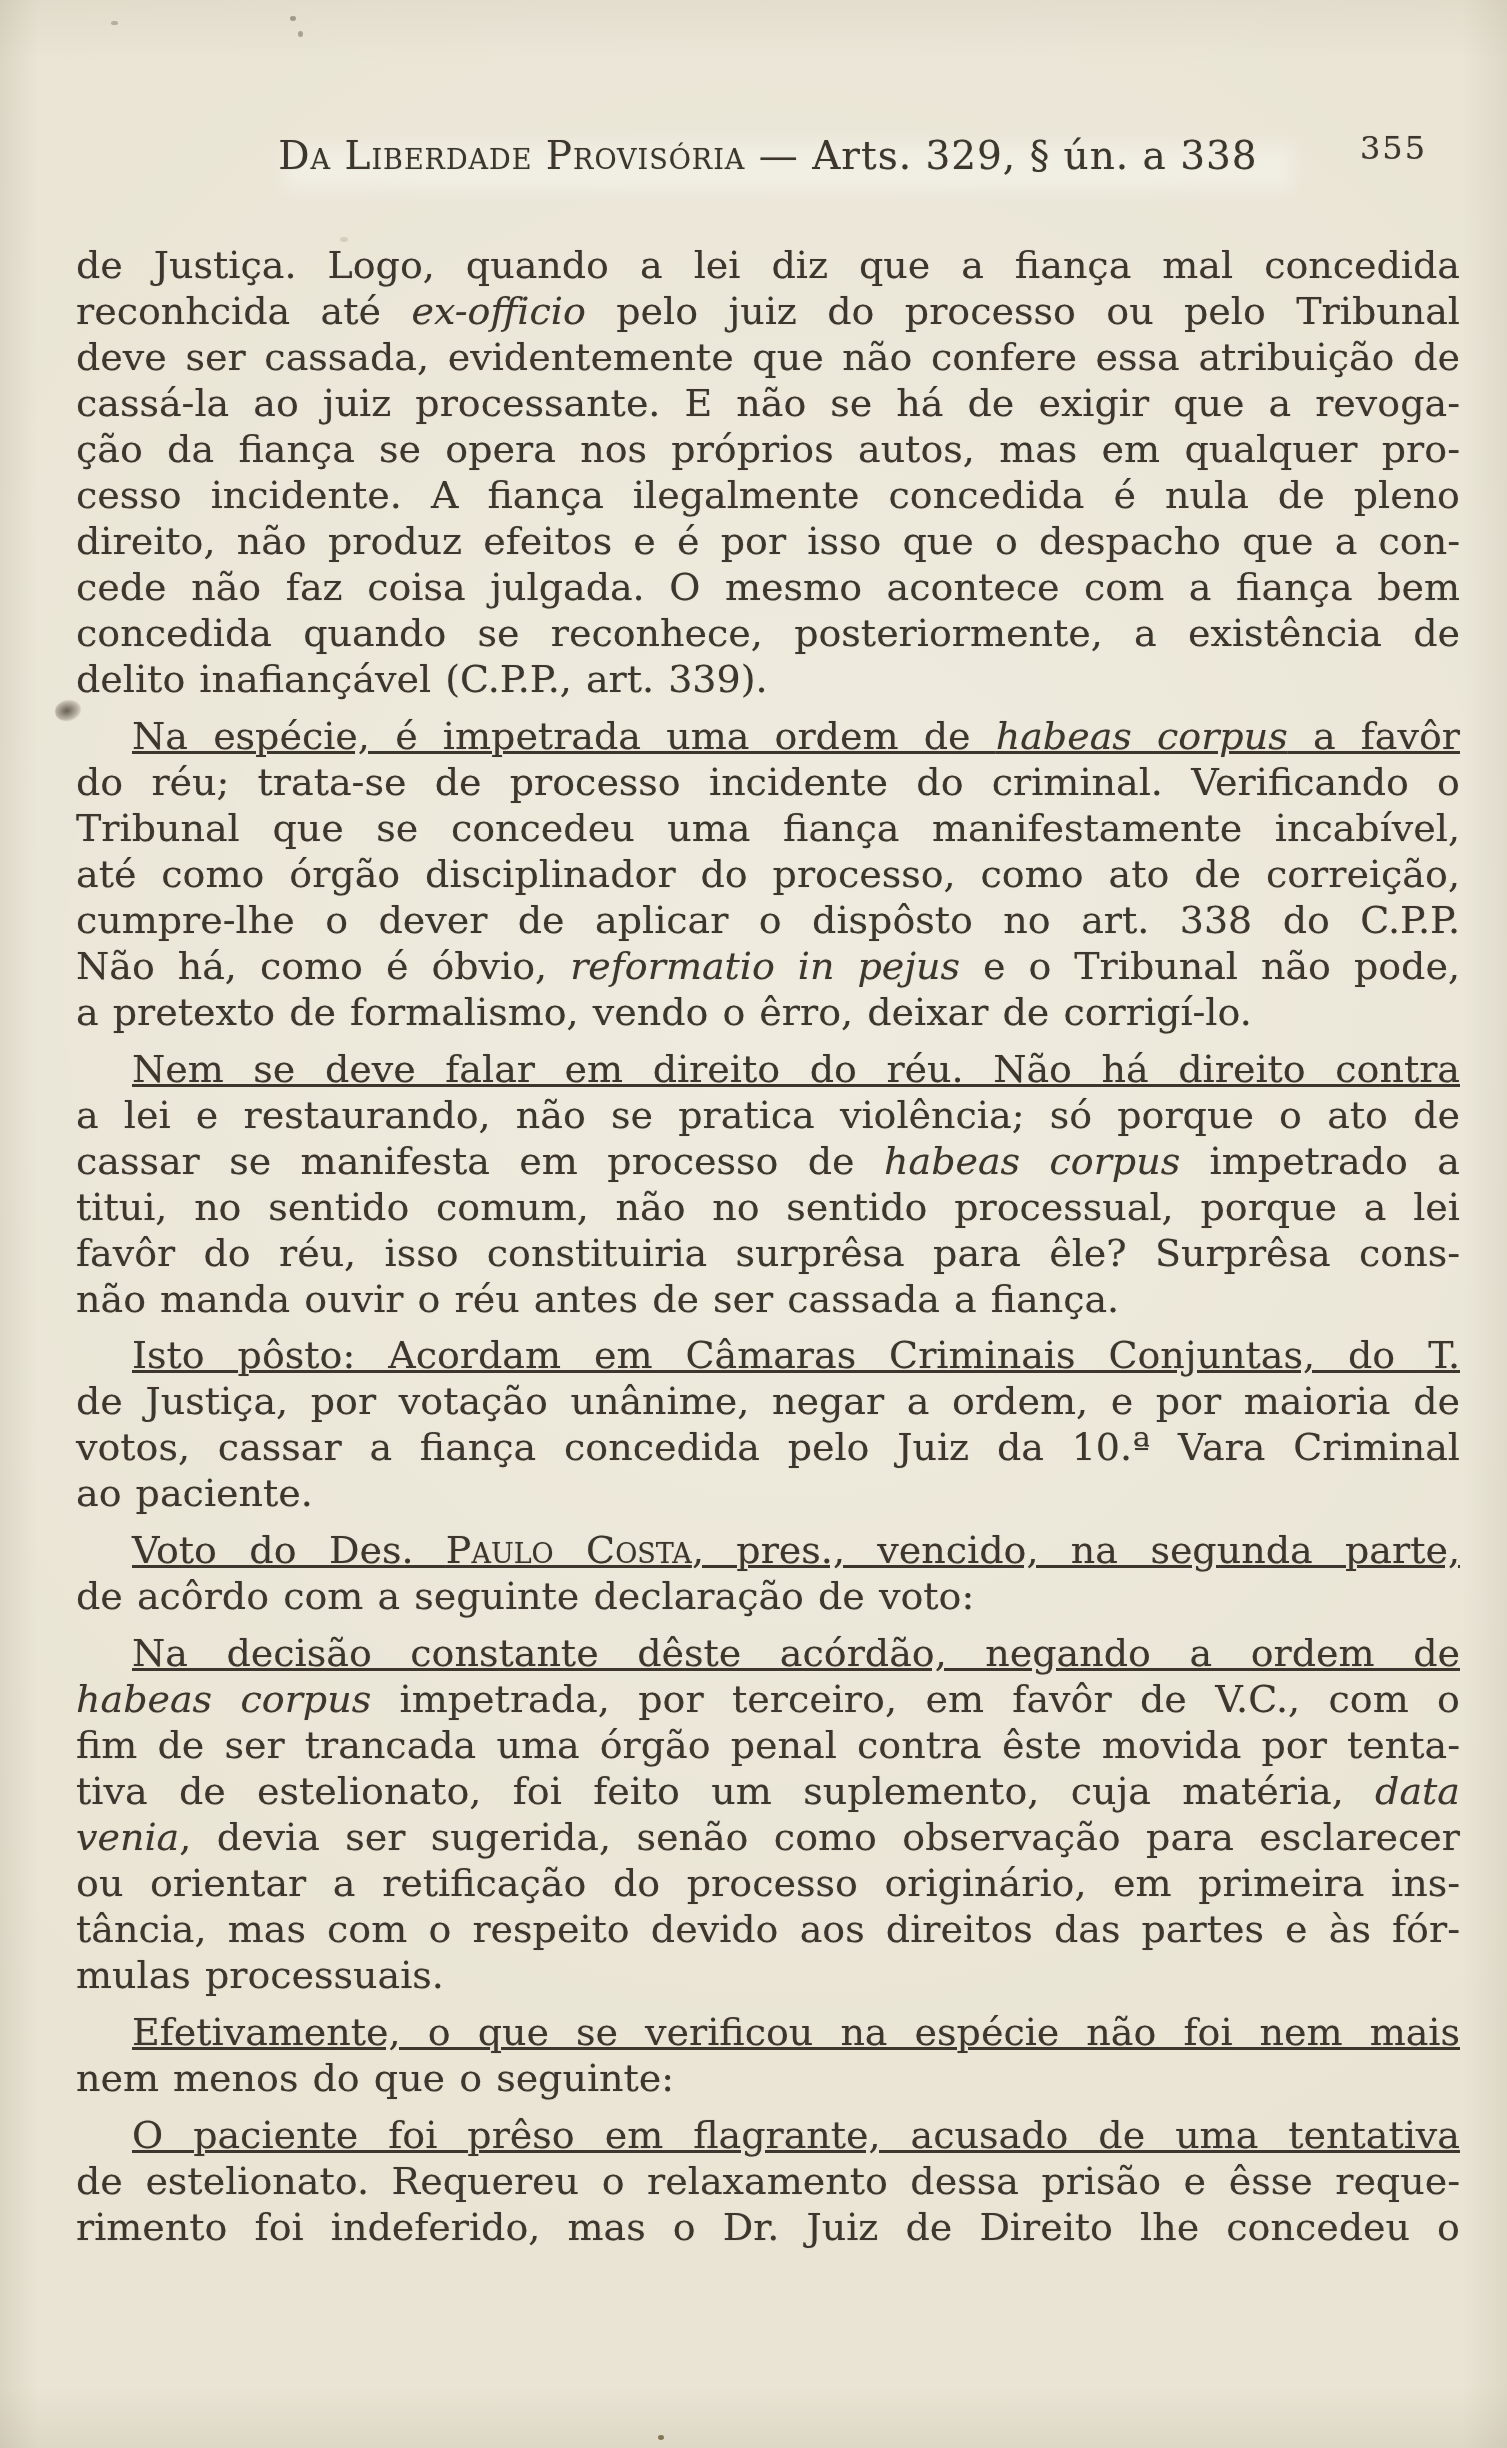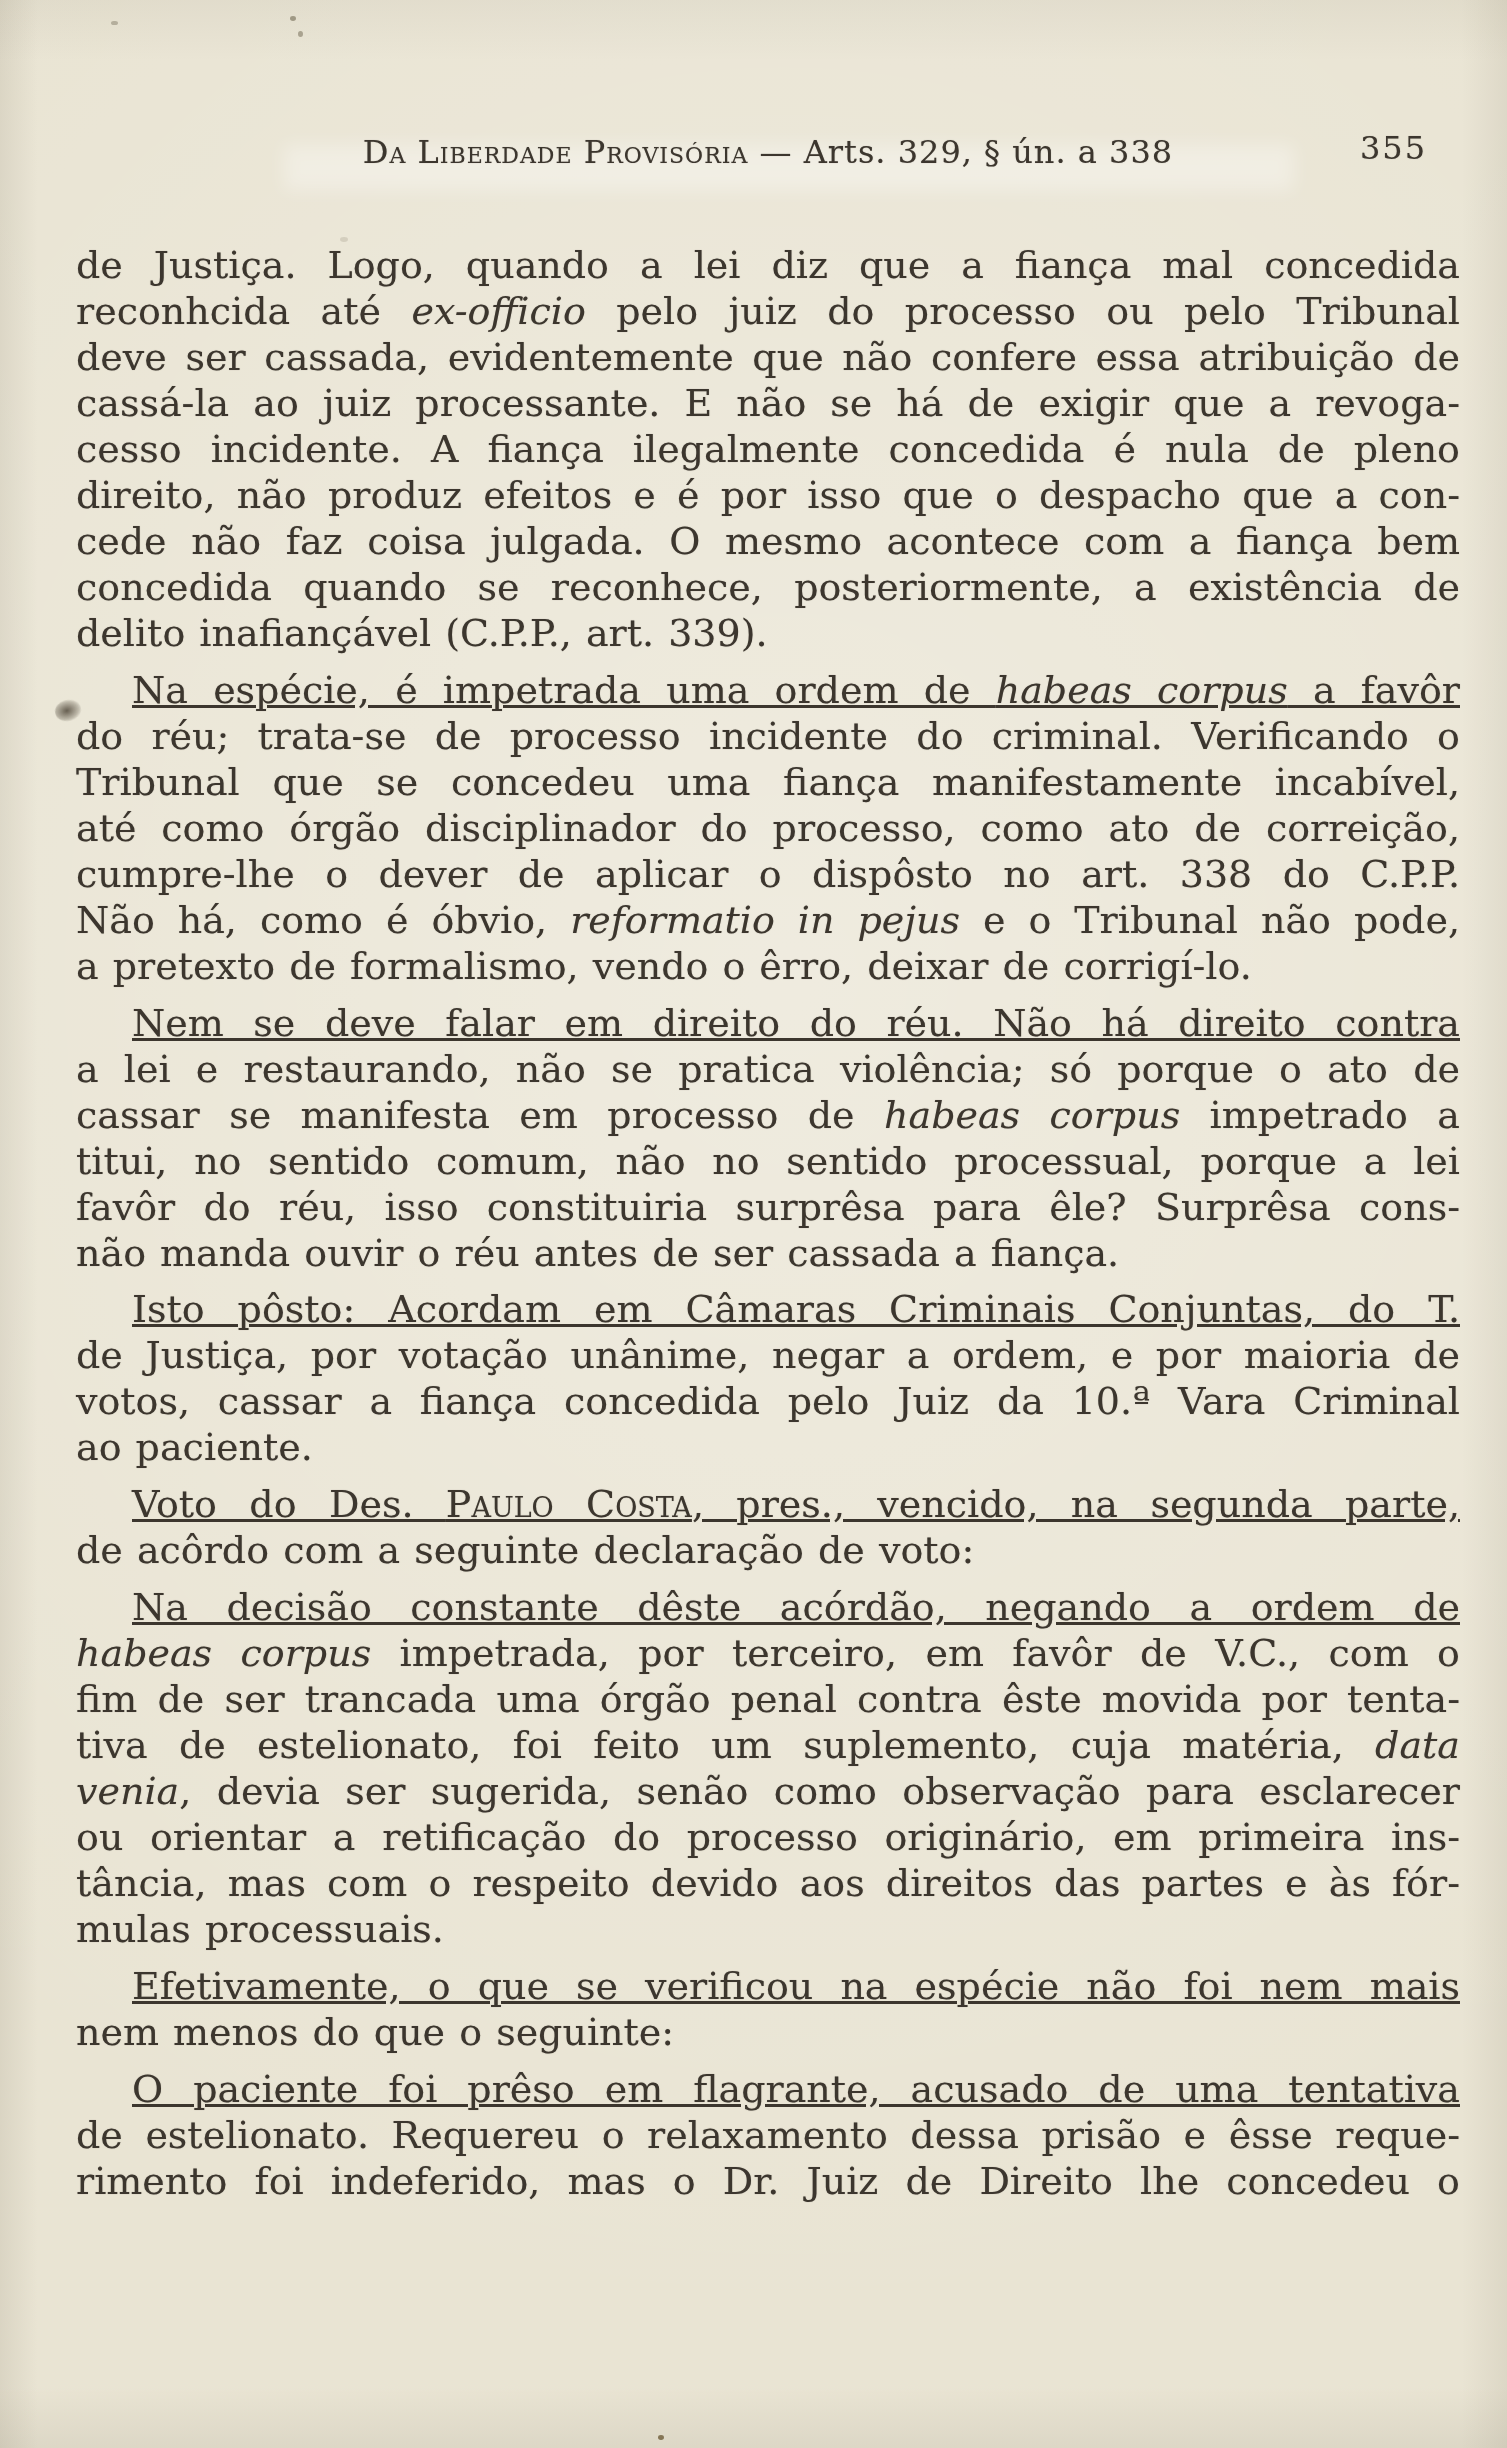--- a/index.html
+++ b/index.html
@@ -19,21 +19,21 @@
   }
   .scan-band{
     position:absolute;top:145px;left:284px;width:1010px;height:45px;
     background:rgba(255,255,255,.32);
     filter:blur(8.8px);
   }
   .header{
     position:absolute;top:133px;left:76px;width:1384px;height:63px;
     text-align:center;white-space:nowrap;
   }
-  .running-title{font-size:32px;letter-spacing:1px;}
+  .running-title{font-size:39px;letter-spacing:1px;}
   .sc{font-variant:small-caps;}
   .pagenum{
     position:absolute;right:33px;top:-3.9px;
     font-size:32px;letter-spacing:2px;
   }
   .text{
     position:absolute;top:242px;left:76px;width:1384px;
     font-size:38px;line-height:46px;word-spacing:2px;
   }
   .para{margin:0 0 10.8px 0;}
@@ -68,20 +68,21 @@
     <span class="running-title"><span class="sc">Da Liberdade Provisória</span> <span>— Arts. 329, § ún. a 338</span></span>
     <span class="pagenum">355</span>
   </div>
 
   <div class="text">
     <div class="para">
         <div class="line">de Justiça. Logo, quando a lei diz que a fiança mal concedida</div>
         <div class="line first">reconhcida até <i>ex-officio</i> pelo juiz do processo ou pelo Tribunal</div>
         <div class="line">deve ser cassada, evidentemente que não confere essa atribuição de</div>
         <div class="line">cassá-la ao juiz processante. E não se há de exigir que a revoga-</div>
+        <div class="line">ção da fiança se opera nos próprios autos, mas em qualquer pro-</div>
         <div class="line">cesso incidente. A fiança ilegalmente concedida é nula de pleno</div>
         <div class="line">direito, não produz efeitos e é por isso que o despacho que a con-</div>
         <div class="line">cede não faz coisa julgada. O mesmo acontece com a fiança bem</div>
         <div class="line">concedida quando se reconhece, posteriormente, a existência de</div>
         <div class="line last">delito inafiançável (C.P.P., art. 339).</div>
       </div>
     <div class="para indent">
         <div class="line first">Na espécie, é impetrada uma ordem de <i>habeas corpus</i> a favôr</div>
         <div class="line">do réu; trata-se de processo incidente do criminal. Verificando o</div>
         <div class="line">Tribunal que se concedeu uma fiança manifestamente incabível,</div>

